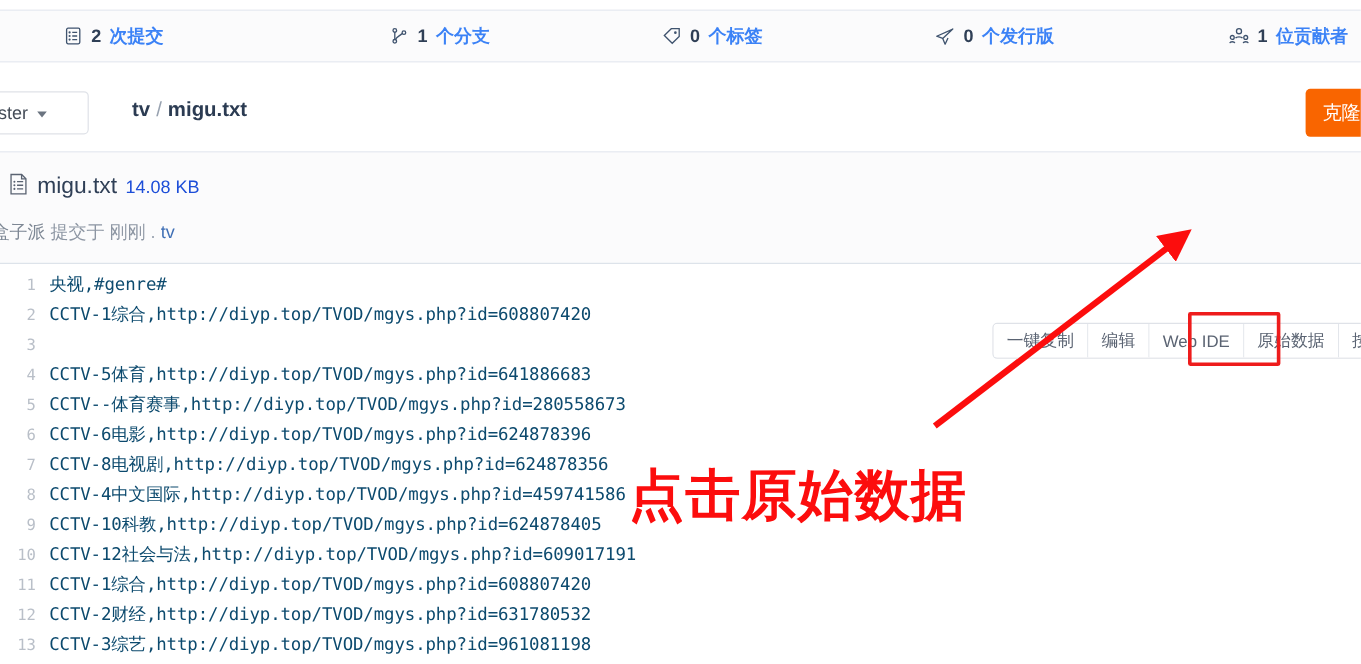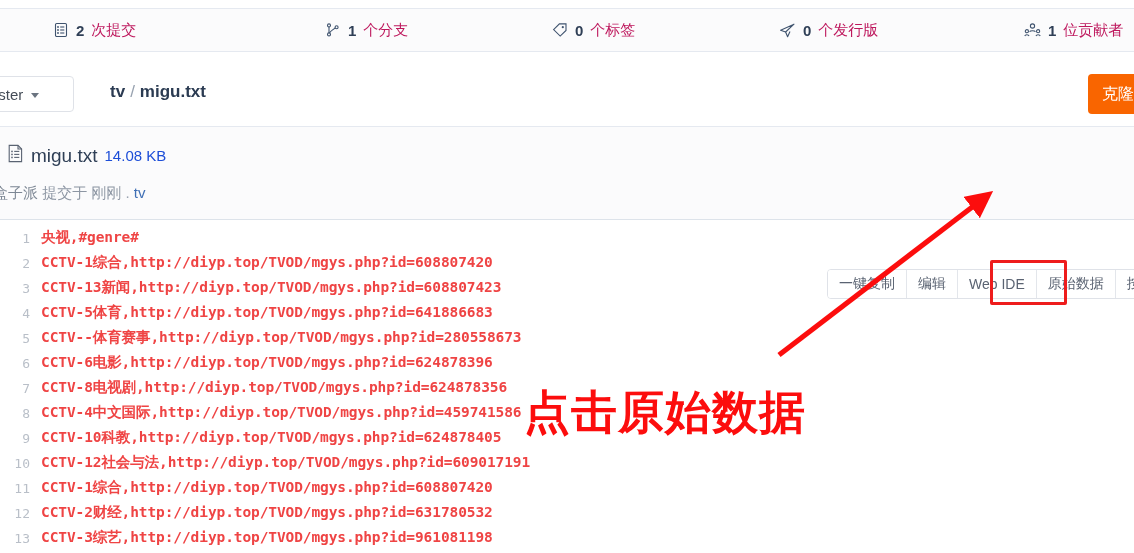--- a/index.html
+++ b/index.html
@@ -17,21 +17,21 @@
     background: #fbfbfc;
     border-top: 1px solid #e5e9f0;
     border-bottom: 1px solid #e5e9f0;
     display: flex; align-items: center;
   }
   .stat {
     display: flex; align-items: center; gap: 7px;
     color: #3f536e; font-size: 15px; white-space: nowrap;
   }
   .stat .num { font-weight: bold; color:#2f3f56; font-size: 15px; }
-  .stat .lbl { color:#be185d; font-size: 15px; }
+  .stat .lbl { color:#3b82f6; font-size: 15px; font-weight: bold; }
   .stat-ic { display:inline-flex; align-items:center; justify-content:center; width:17px; height:17px; }
   .stat-ic svg { display:block; }
   #stat-commits { position:absolute; left: 52px; }
   #stat-branches { position:absolute; left: 324px; }
   #stat-tags     { position:absolute; left: 551px; }
   #stat-releases { position:absolute; left: 779px; }
   #stat-contrib  { position:absolute; left: 1024px; }
 
   
   .crumb-row {
@@ -111,24 +111,23 @@
     font-family: "DejaVu Sans Mono", "Liberation Mono", monospace;
     font-size:14.5px;
   }
   .code-line { display:flex; align-items:flex-start; height:25px; }
   .ln {
     width:30px; text-align:right; color:#b9bfc8;
     font-family:"DejaVu Sans Mono","Liberation Mono",monospace;
     font-size:13px; padding-top:3px; flex:none;
   }
   .lc {
-    padding-left:11px; color:#ef4444; white-space:pre;
+    padding-left:11px; color:#0c4a6e; white-space:pre;
     font-family:"DejaVu Sans Mono","Liberation Mono",monospace;
     letter-spacing:-0.1px;
-    font-weight:bold;
   }
 
   
   .anno-svg { position:absolute; left:0; top:0; width:1134px; height:553px; pointer-events:none; }
   .anno-text {
     position:absolute; left:524px; top:382px;
     font-family:Liberation Sans, sans-serif;
     font-weight:bold; font-size:46px; color:#fc0d0d;
     letter-spacing:1px; white-space:nowrap;
   }
@@ -264,21 +263,20 @@
       <div class="code-line">
         <div class="ln">1</div>
         <div class="lc">央视,#genre#</div>
       </div>
       <div class="code-line">
         <div class="ln">2</div>
         <div class="lc">CCTV-1综合,http://diyp.top/TVOD/mgys.php?id=608807420</div>
       </div>
       <div class="code-line">
         <div class="ln">3</div>
-        <div class="lc">CCTV-13新闻,http://diyp.top/TVOD/mgys.php?id=608807423</div>
       </div>
       <div class="code-line">
         <div class="ln">4</div>
         <div class="lc">CCTV-5体育,http://diyp.top/TVOD/mgys.php?id=641886683</div>
       </div>
       <div class="code-line">
         <div class="ln">5</div>
         <div class="lc">CCTV--体育赛事,http://diyp.top/TVOD/mgys.php?id=280558673</div>
       </div>
       <div class="code-line">

